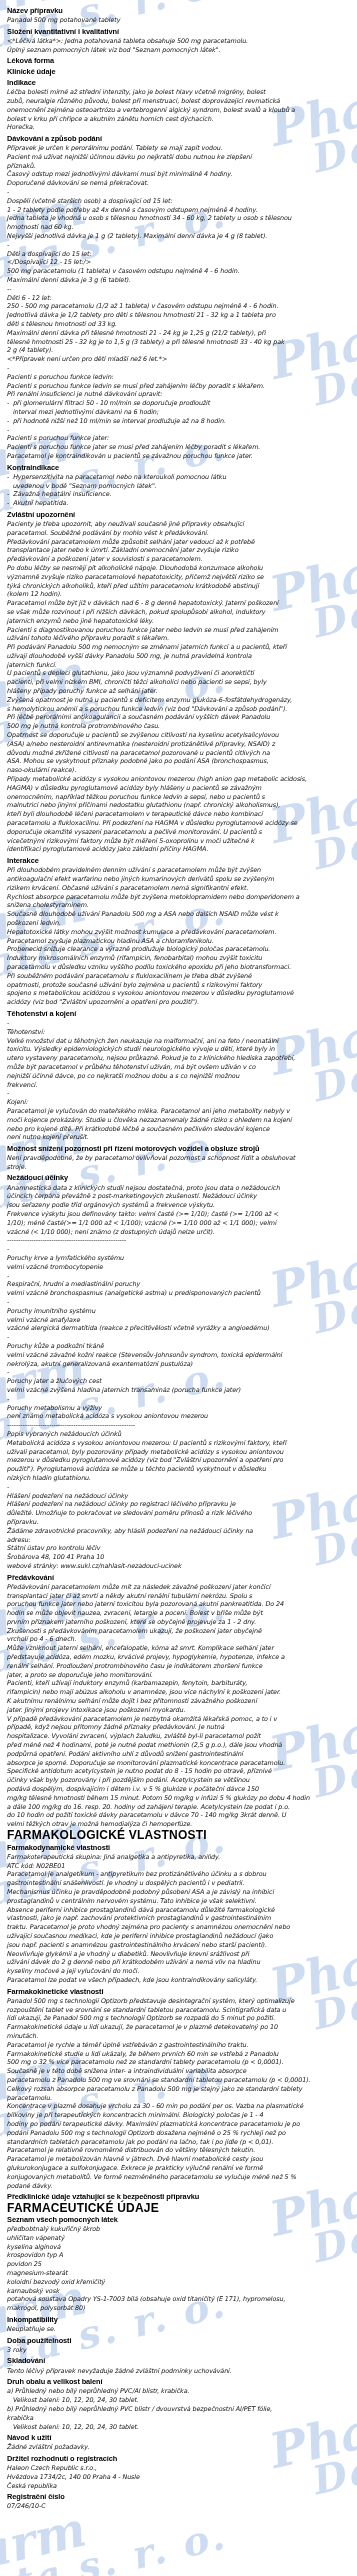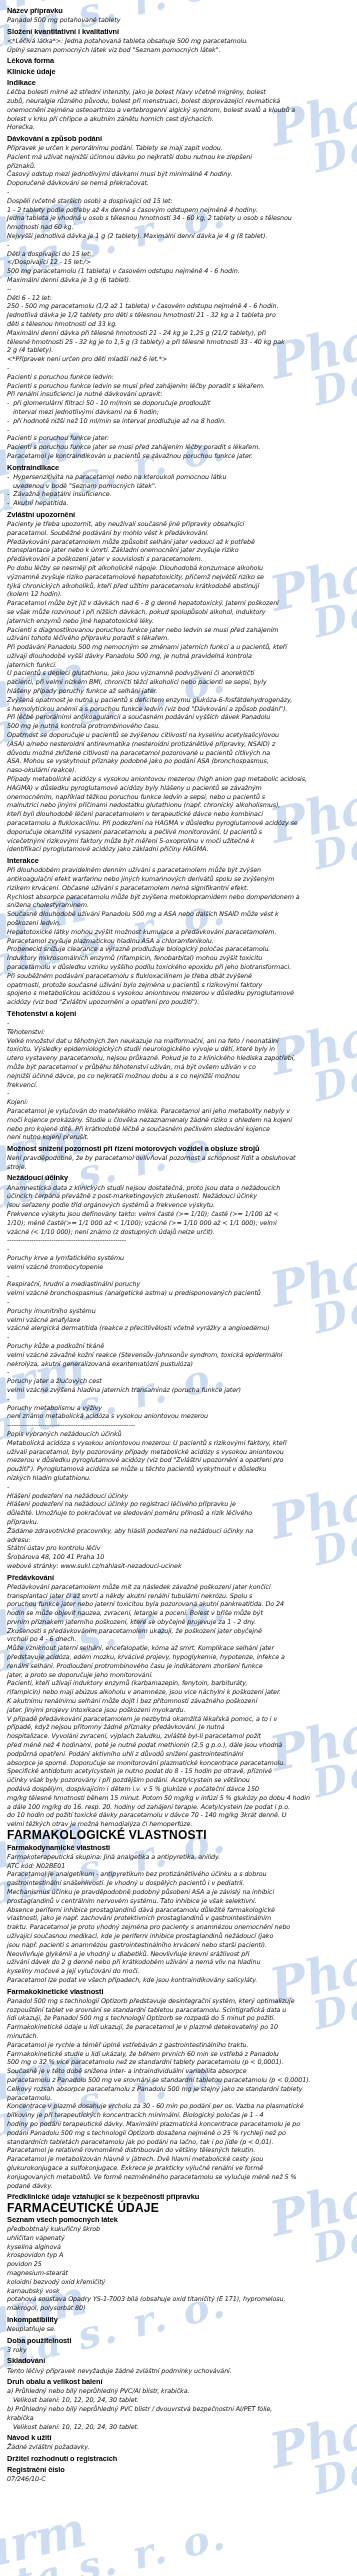--- a/index.html
+++ b/index.html
@@ -378,17 +378,20 @@
       <div class="p">Tento léčivý přípravek nevyžaduje žádné zvláštní podmínky uchovávání.</div>
       <div class="h">Druh obalu a velikost balení</div>
       <div class="p">a) Průhledný nebo bílý neprůhledný PVC/Al blistr, krabička.
    Velikost balení: 10, 12, 20, 24, 30 tablet.
 b) Průhledný nebo bílý neprůhledný PVC blistr / dvouvrstvá bezpečnostní Al/PET fólie,
 krabička
    Velikost balení: 10, 12, 20, 24, 30 tablet.</div>
       <div class="h">Návod k užití</div>
       <div class="p">Žádné zvláštní požadavky.</div>
       <div class="h">Držitel rozhodnutí o registracích</div>
+      <div class="p">Haleon Czech Republic s.r.o.,
+Hvězdova 1734/2c, 140 00 Praha 4 - Nusle
+Česká republika</div>
       <div class="h">Registrační číslo</div>
       <div class="p">07/246/10-C</div>
     </div>
 </div>
 
 
 </body></html>

